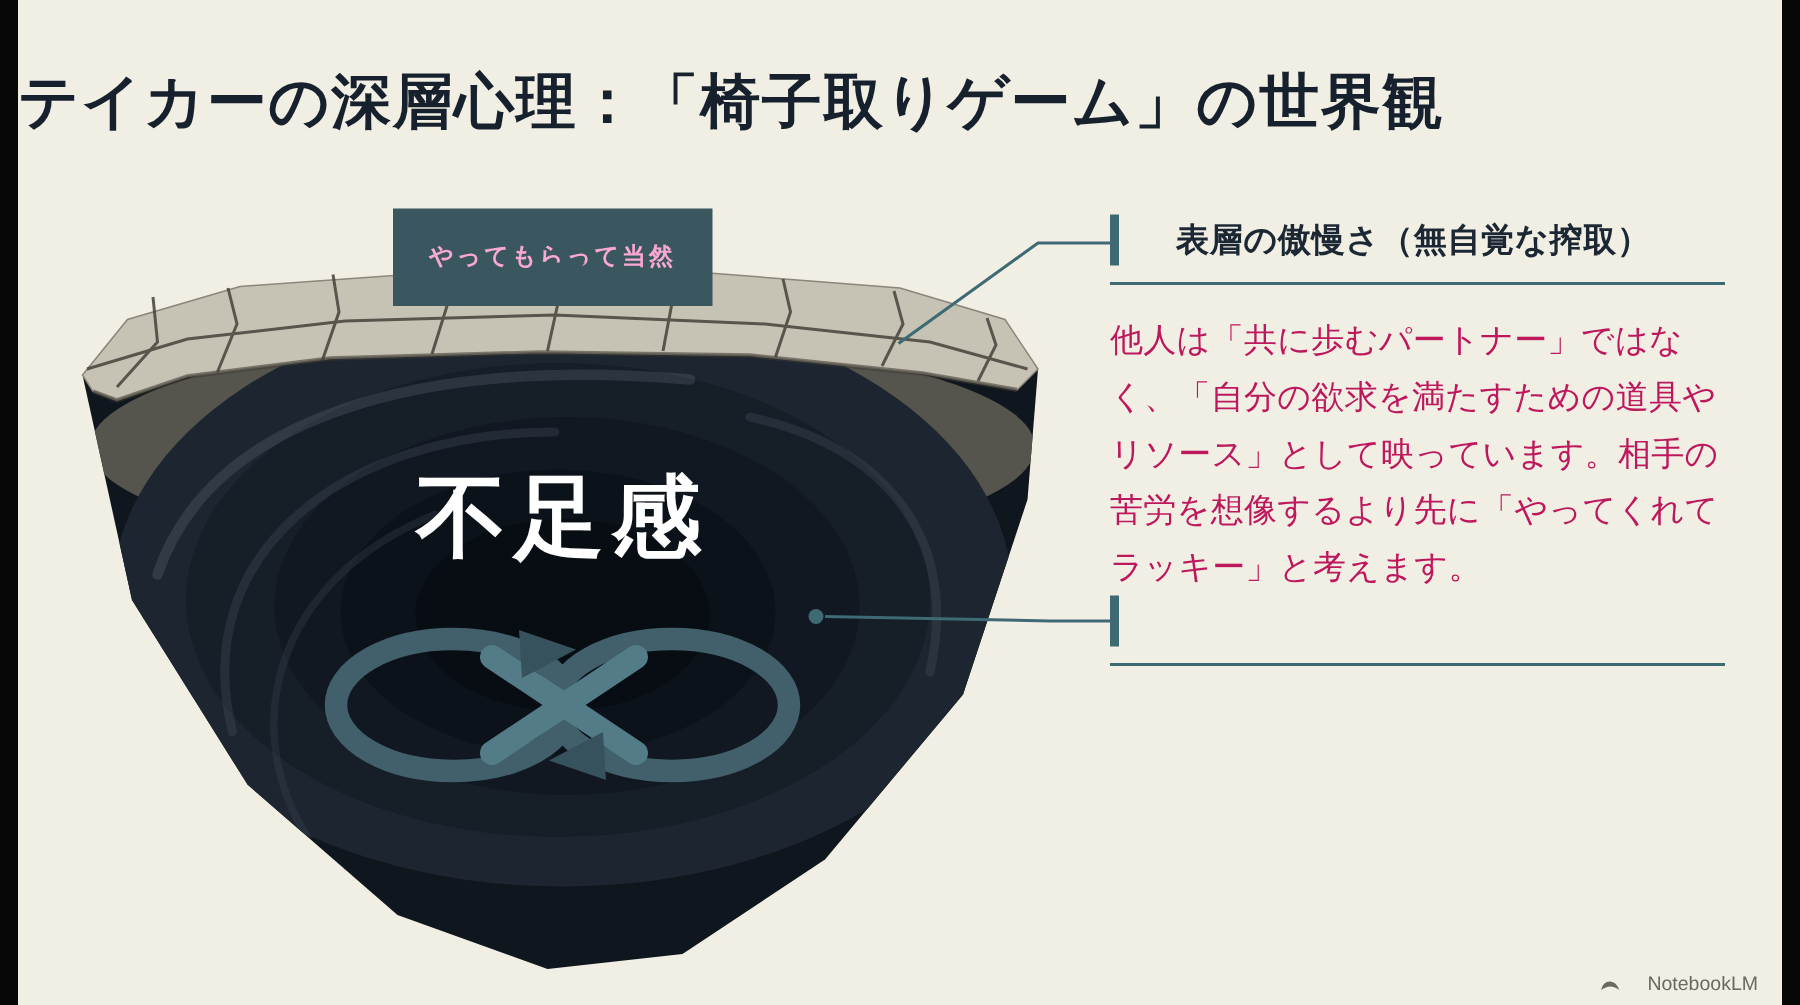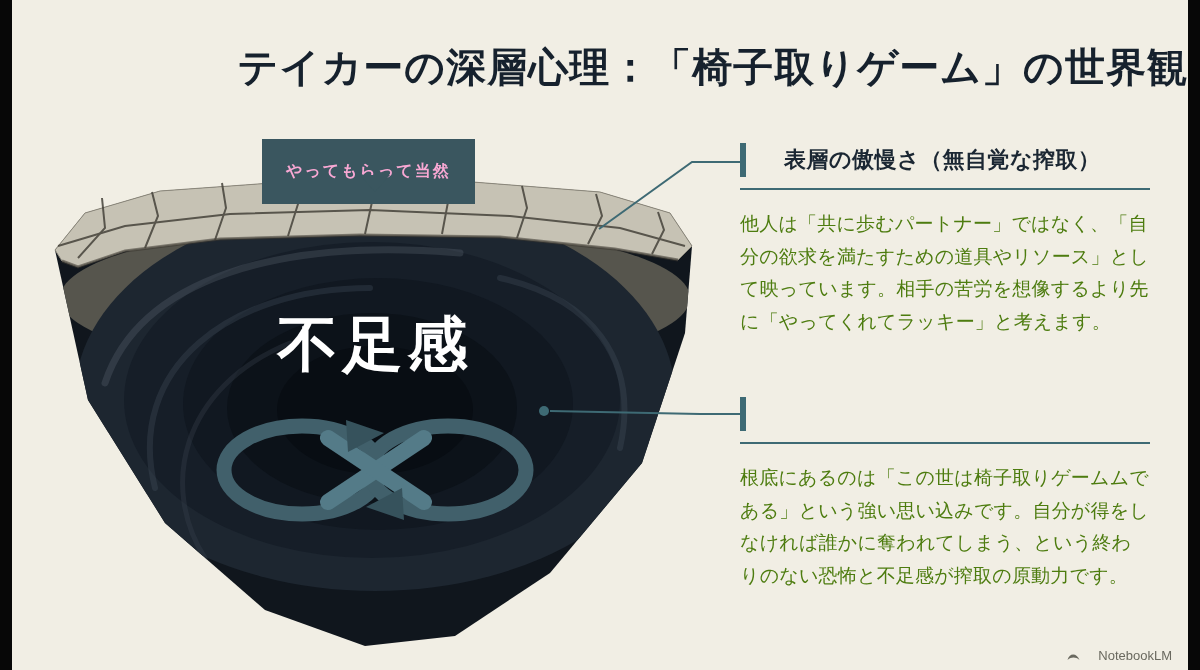--- a/index.html
+++ b/index.html
@@ -7,21 +7,21 @@
   body {
     position:relative; overflow:hidden;
     background:#f1eee4;
     font-family:"Liberation Sans","DejaVu Sans",sans-serif;
     color:#1d2630;
   }
   .edge { position:absolute; top:0; bottom:0; width:12px; background:#070707; z-index:5; }
   .edge-left { left:0; } .edge-right { right:0; }
   .title {
     position:absolute; top:40px; left:12px; right:12px;
-    text-align:right; font-size:40px; font-weight:900;
+    text-align:left; font-size:40px; font-weight:900;
     color:#16212d; letter-spacing:1px;
   }
   .illus { position:absolute; left:30px; top:128px; width:680px; height:530px; }
   .overlay { position:absolute; inset:0; width:1200px; height:670px; pointer-events:none; z-index:2; }
   .tag {
     position:absolute; left:262px; top:139px; z-index:3;
     background:#3a565f; color:#f9a8d4;
     font-size:16px; font-weight:bold; letter-spacing:2px;
     padding:22px 24px;
   }
@@ -30,21 +30,21 @@
     width:0; height:0;
     border-left:15px solid transparent; border-right:15px solid transparent;
     border-top:17px solid #3a565f;
   }
   .callout { position:absolute; left:740px; width:410px; z-index:3; }
   .c1 { top:143px; } .c2 { top:397px; }
   .callout-head { display:flex; align-items:center; }
   .accent-bar { width:6px; height:34px; background:#3e6a74; margin-right:14px; flex:none; }
   .callout-title { font-size:22px; font-weight:bold; color:#1b2733; letter-spacing:.5px;margin-left:24px; }
   .callout-rule { height:2px; background:#3e6a74; margin-top:11px; }
-  .callout-body { margin-top:18px; font-size:19px; line-height:1.72; color:#4d7c0f; letter-spacing:.2px; }
+  .callout-body { margin-top:18px; font-size:22px; line-height:1.72; color:#be185d; letter-spacing:.2px; }
   .watermark {
     position:absolute; right:28px; bottom:7px; z-index:4;
     display:flex; align-items:center; gap:17px;
     color:#6a695f; font-size:13px;
   }
   .watermark svg { display:block; }
 </style>
 </head>
 <body>
 
@@ -120,21 +120,20 @@
   </div>
   <div class="callout-rule"></div>
   <div class="callout-body">他人は「共に歩むパートナー」ではなく、「自分の欲求を満たすための道具やリソース」として映っています。相手の苦労を想像するより先に「やってくれてラッキー」と考えます。</div>
 </div>
 
 <div class="callout c2">
   <div class="callout-head">
     <div class="accent-bar"></div>
   </div>
   <div class="callout-rule"></div>
-  <div class="callout-body">根底にあるのは「この世は椅子取りゲームムである」という強い思い込みです。自分が得をしなければ誰かに奪われてしまう、という終わりのない恐怖と不足感が搾取の原動力です。</div>
 </div>
 
 <div class="watermark">
   <svg width="15" height="13" viewBox="0 0 15 13">
     <path d="M1.5,11 C3,3.5 11,3.5 13.5,11 C9.5,7.8 5.5,7.8 1.5,11 Z" fill="#6a695f"></path>
   </svg>
   <span>NotebookLM</span>
 </div>
 
 </body></html>

